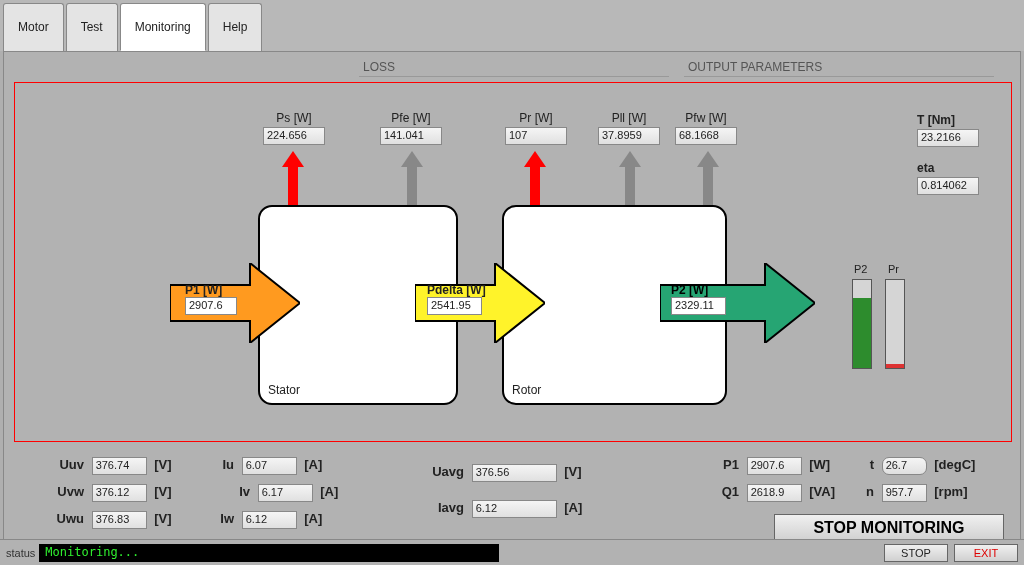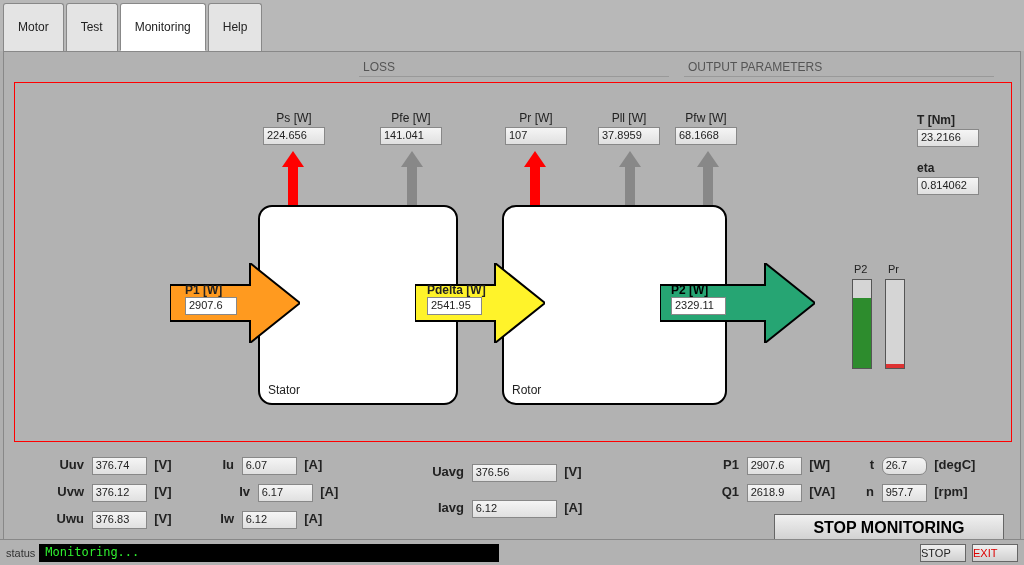--- a/index.html
+++ b/index.html
@@ -120,24 +120,25 @@
 .status-box {
   width: 460px; height: 18px;
   background: #000;
   color: #2fef2f;
   font-size: 12px;
   padding: 1px 6px;
   font-family: monospace;
 }
 .status-btn {
   margin-left: 6px;
-  width: 46px; height: 18px;
+  width: 64px; height: 18px;
   background: linear-gradient(#f0f0f0,#d0d0d0);
   border:1px solid #666;
   font-size: 11px;
+  text-align:center;
   line-height:16px;
   cursor:pointer;
 }
 .status-btn.exit { color:#d00; }
 
 
 .v-arrow {
   position:absolute;
   width: 10px;
 }

